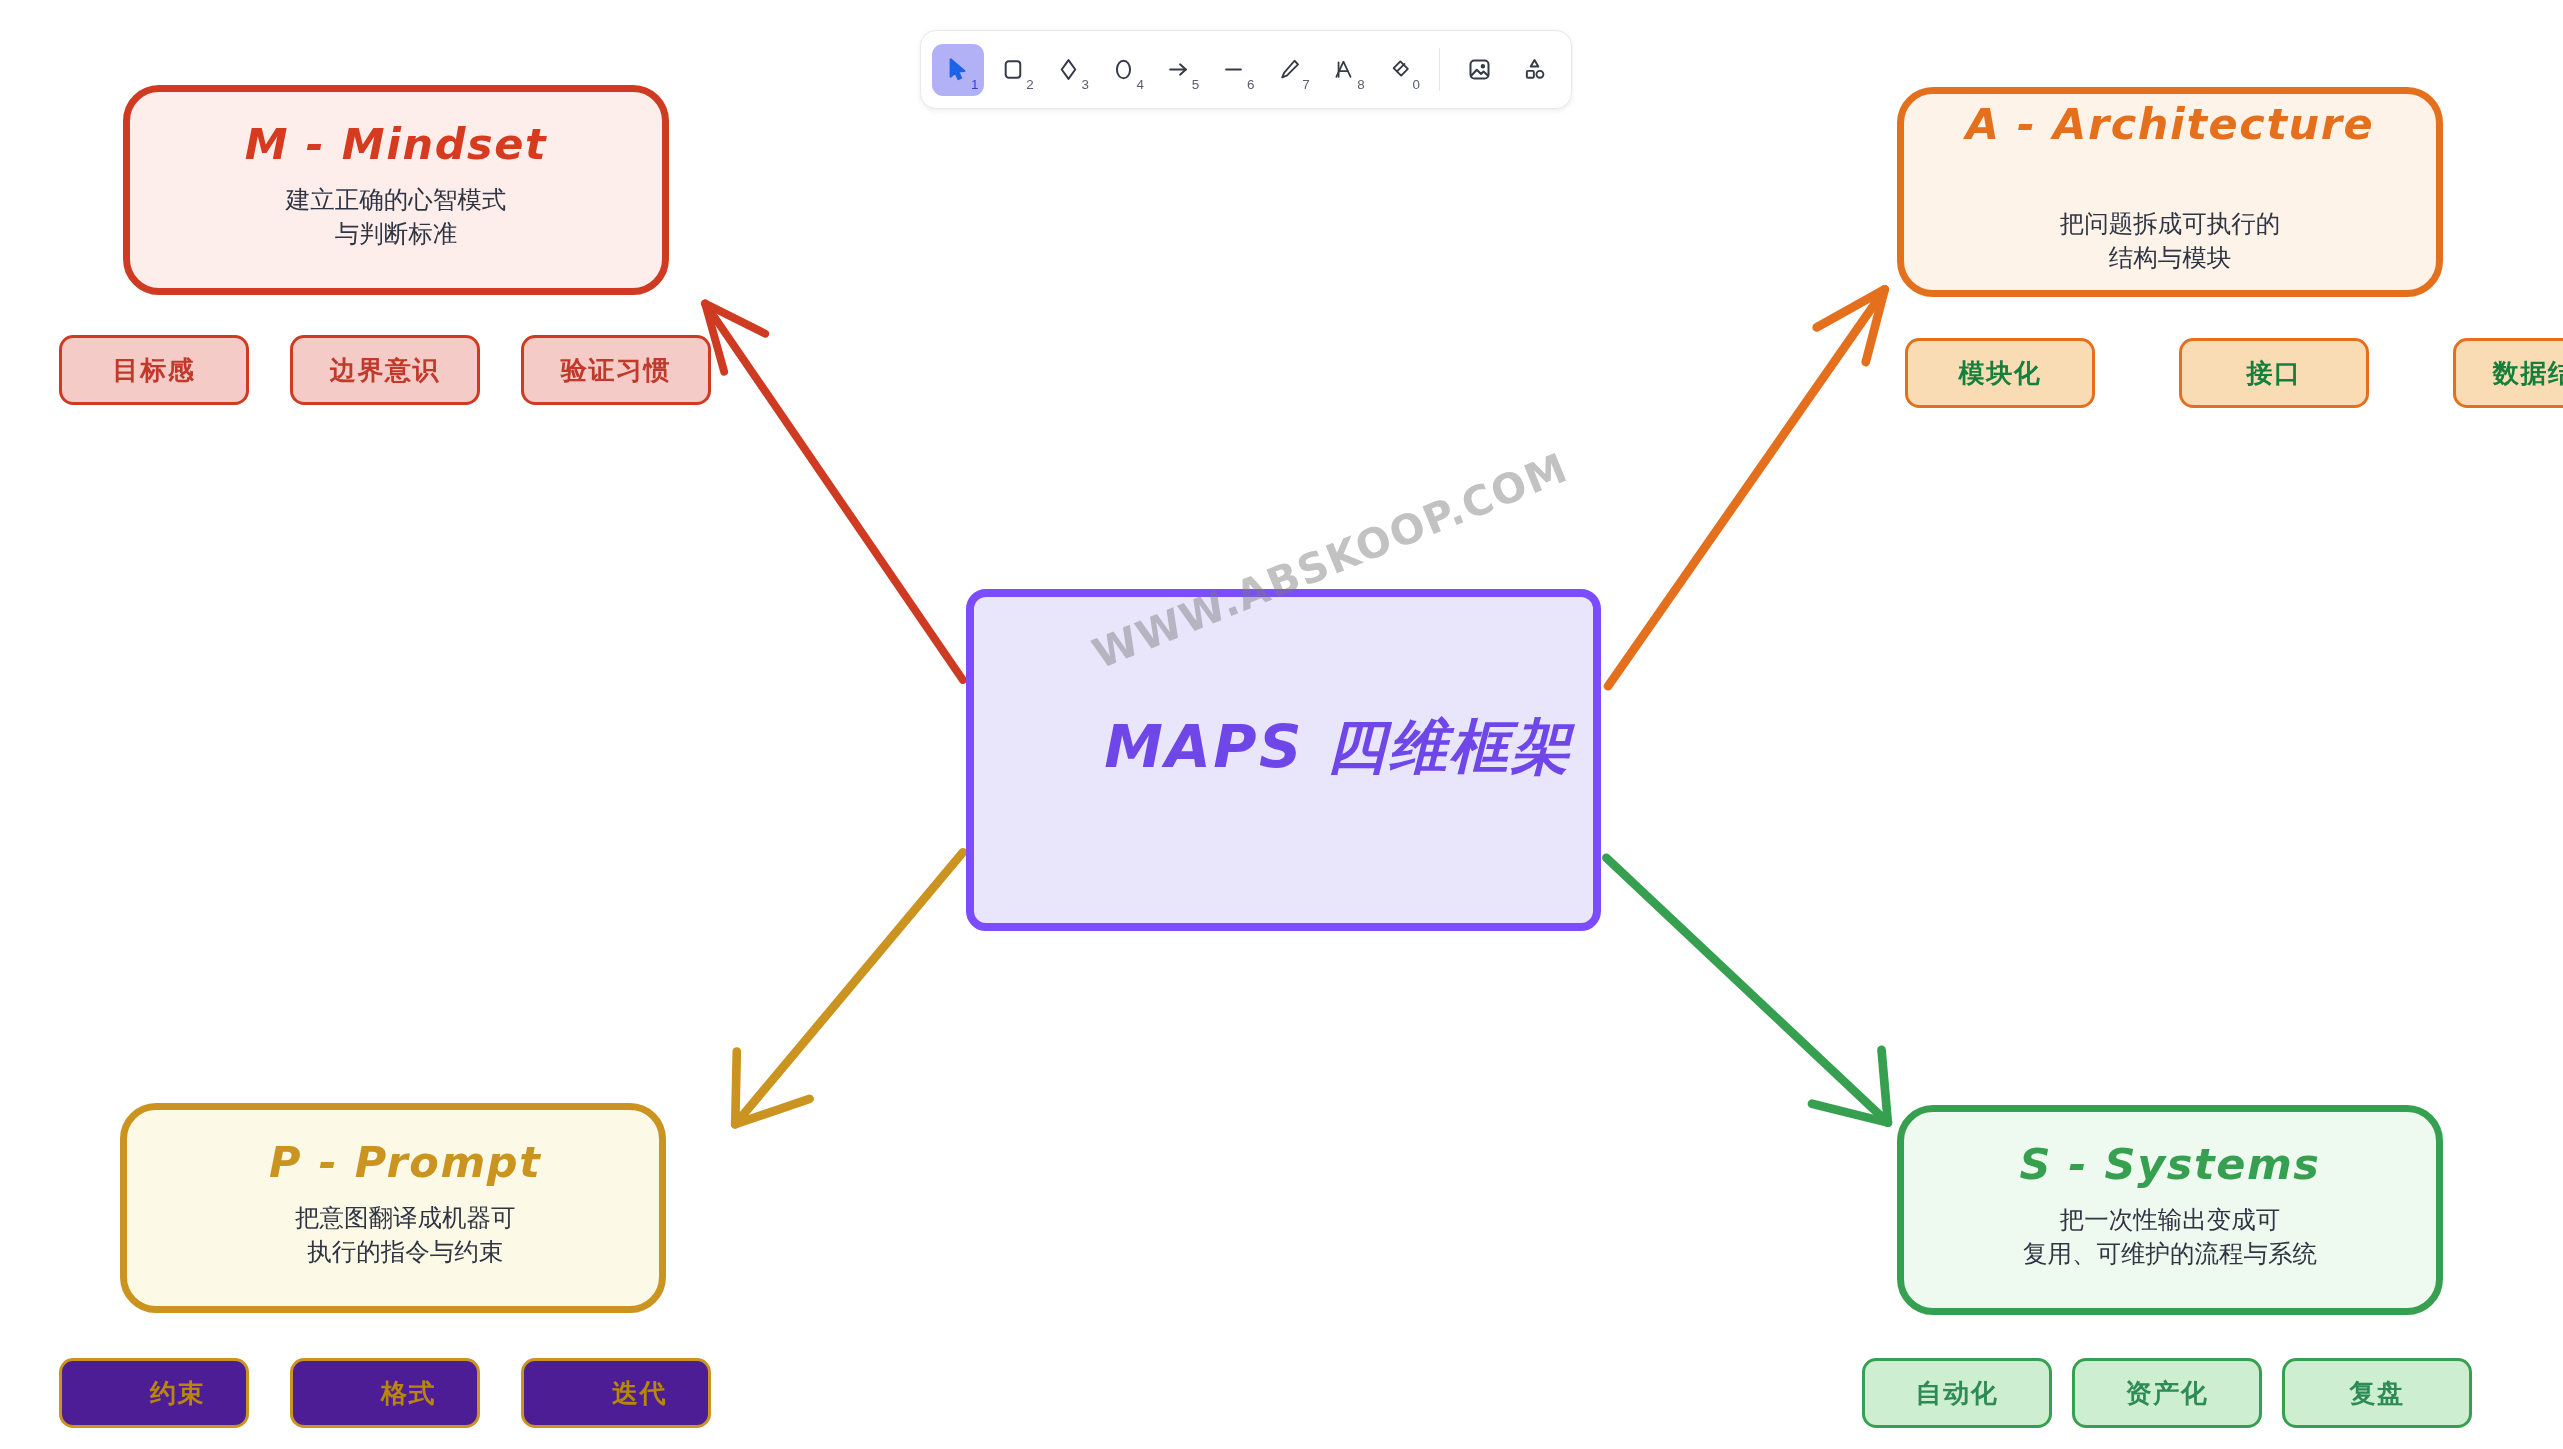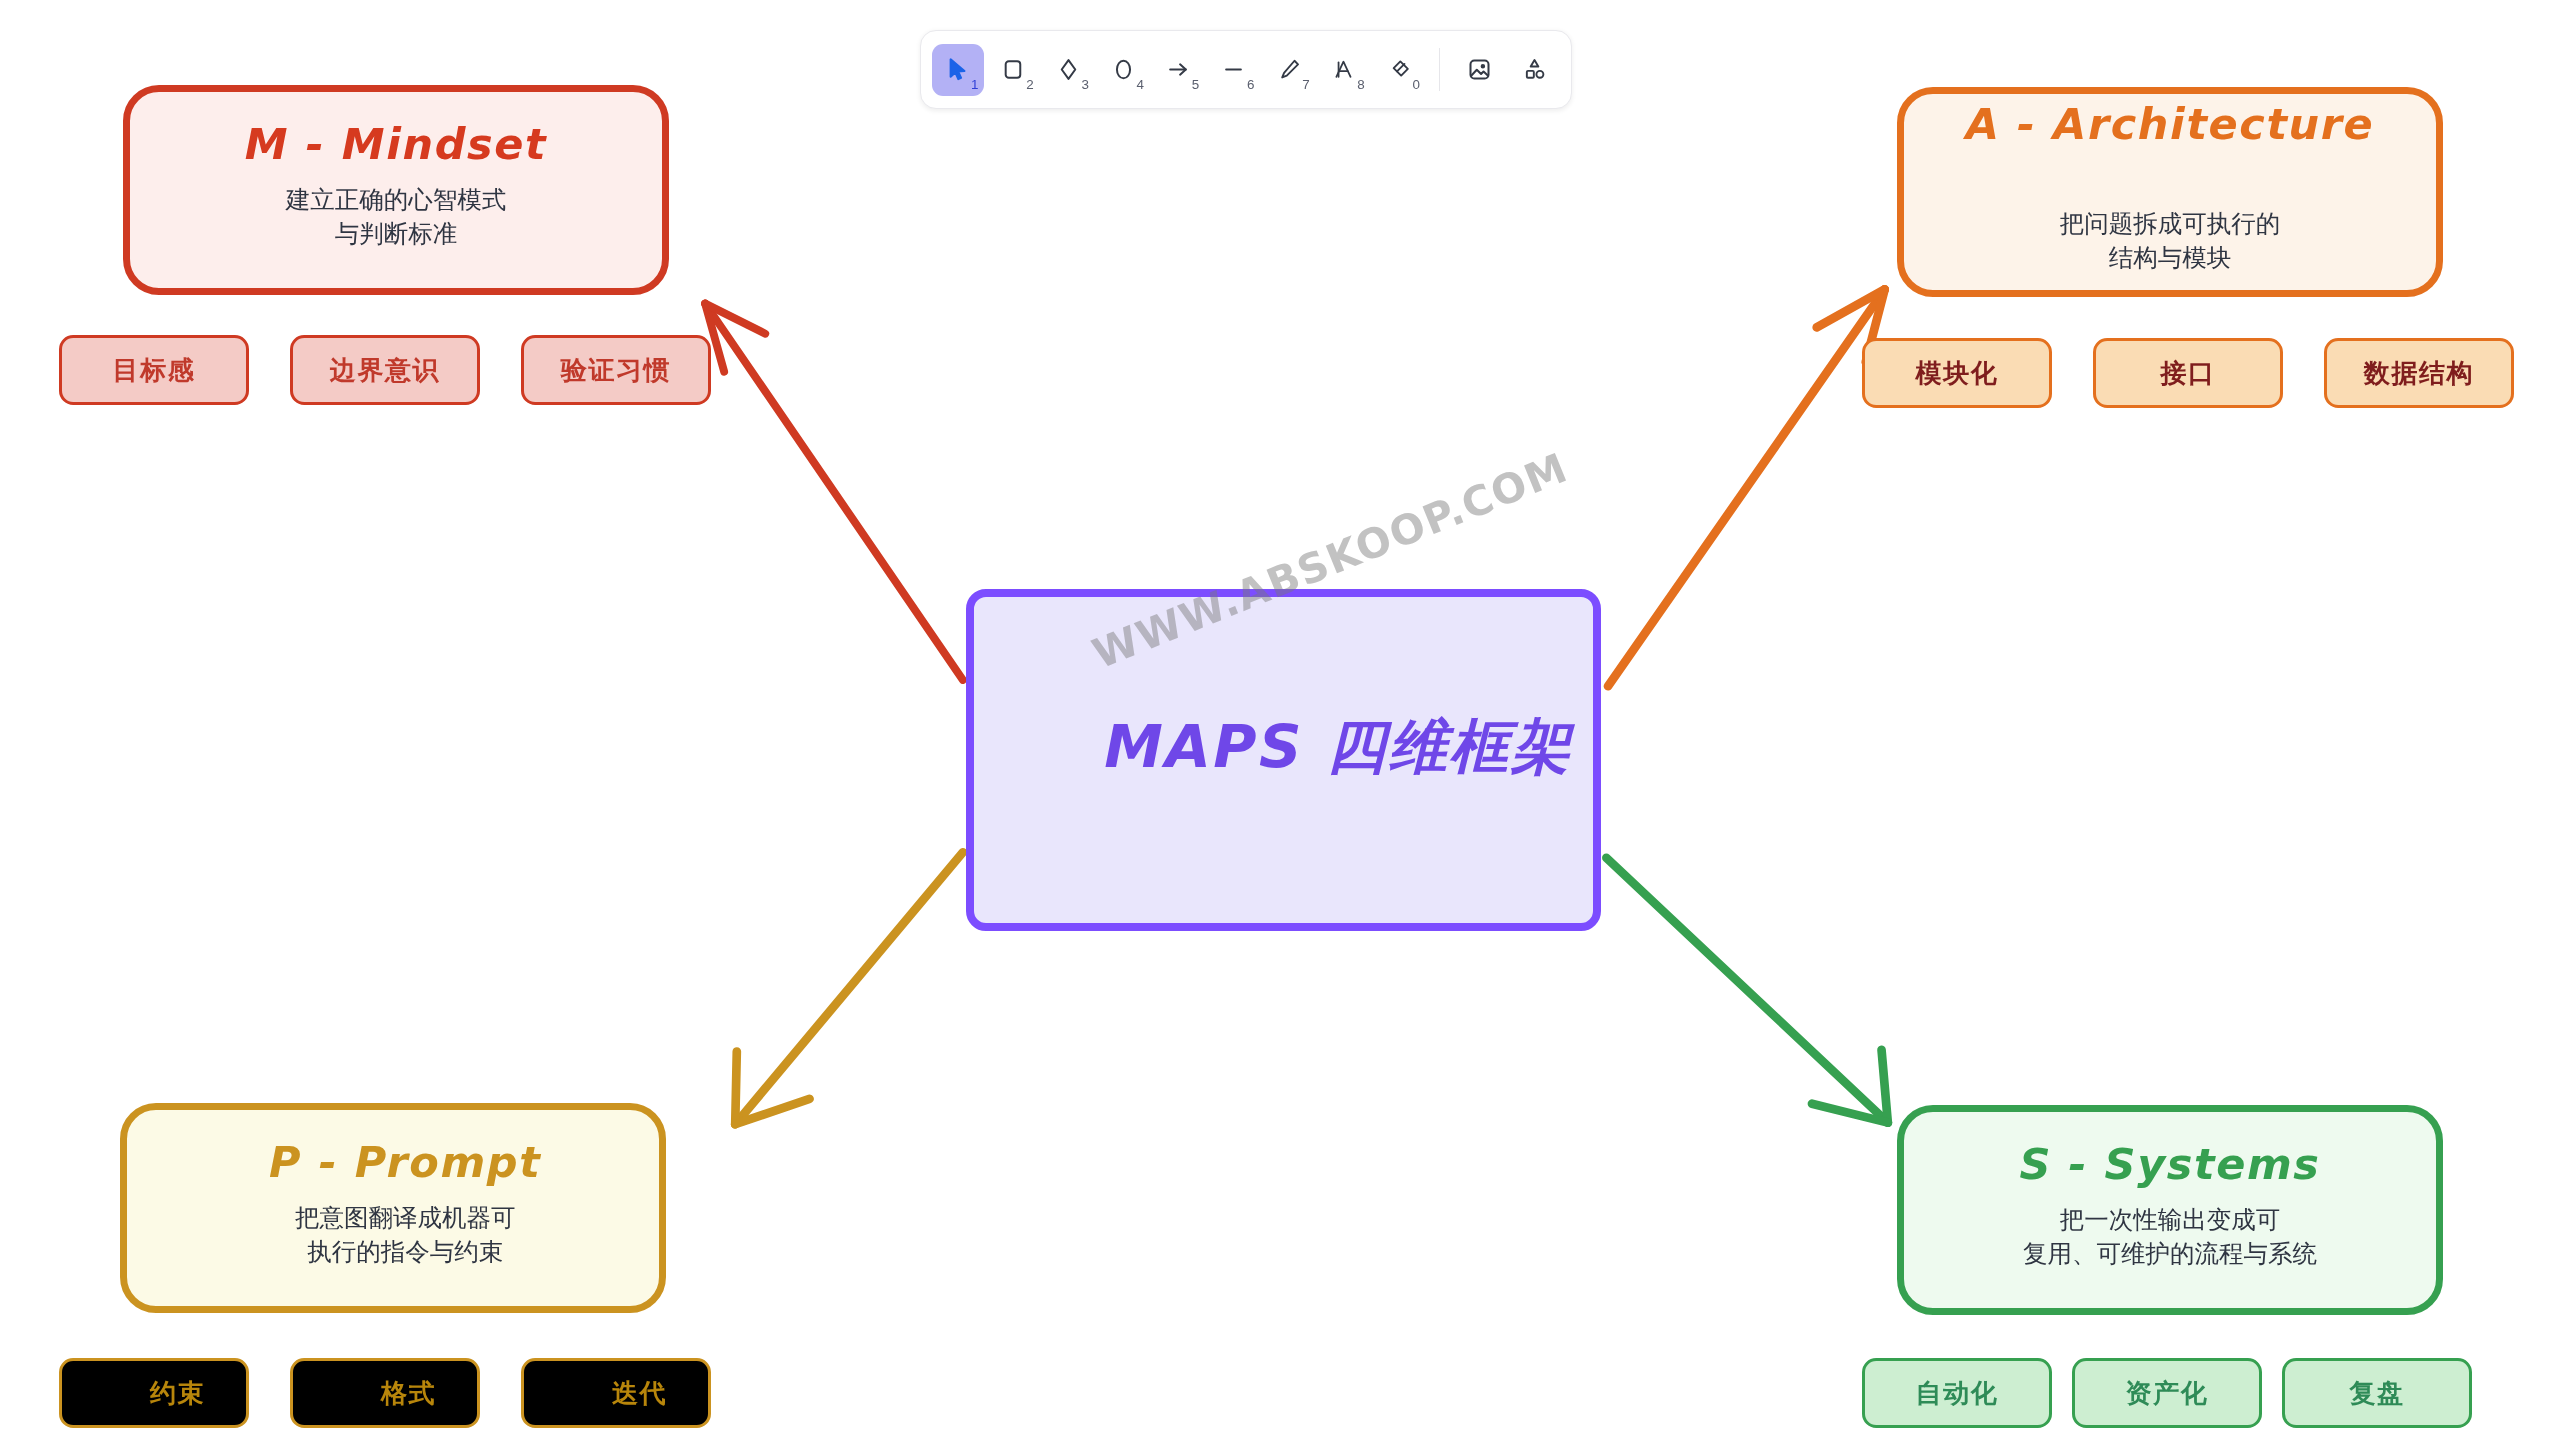--- a/index.html
+++ b/index.html
@@ -114,22 +114,22 @@
     font-size: 26px;
     font-weight: 600;
     letter-spacing: 1.6px;
   }
   #tags-mindset      { left: 59px;   top: 335px; }
   #tags-architecture { left: 1862px; top: 338px; }
   #tags-prompt       { left: 59px;   top: 1358px; }
   #tags-systems      { left: 1862px; top: 1358px; gap: 20px; }
 
   #tags-mindset .tag      { background: #f4cbc6; border-color: #cf3a22; color: #c0392b; }
-  #tags-architecture .tag { background: #fadcb4; border-color: #e4701e; color: #7f1d1d; }
-  #tags-prompt .tag       { background: #000000; border-color: #cb9320; color: #b8860b; padding-left: 47px; }
+  #tags-architecture .tag { background: #fadcb4; border-color: #e4701e; color: #15803d; margin-left: 43px; }
+  #tags-prompt .tag       { background: #4c1d95; border-color: #cb9320; color: #b8860b; padding-left: 47px; }
   #tags-systems .tag      { background: #cdeed1; border-color: #36a050; color: #2e8b57; }
 
   
   #watermark {
     position: absolute;
     left: 1095px;
     top: 632px;
     font-family: "DejaVu Sans", sans-serif;
     font-size: 41px;
     font-weight: bold;

